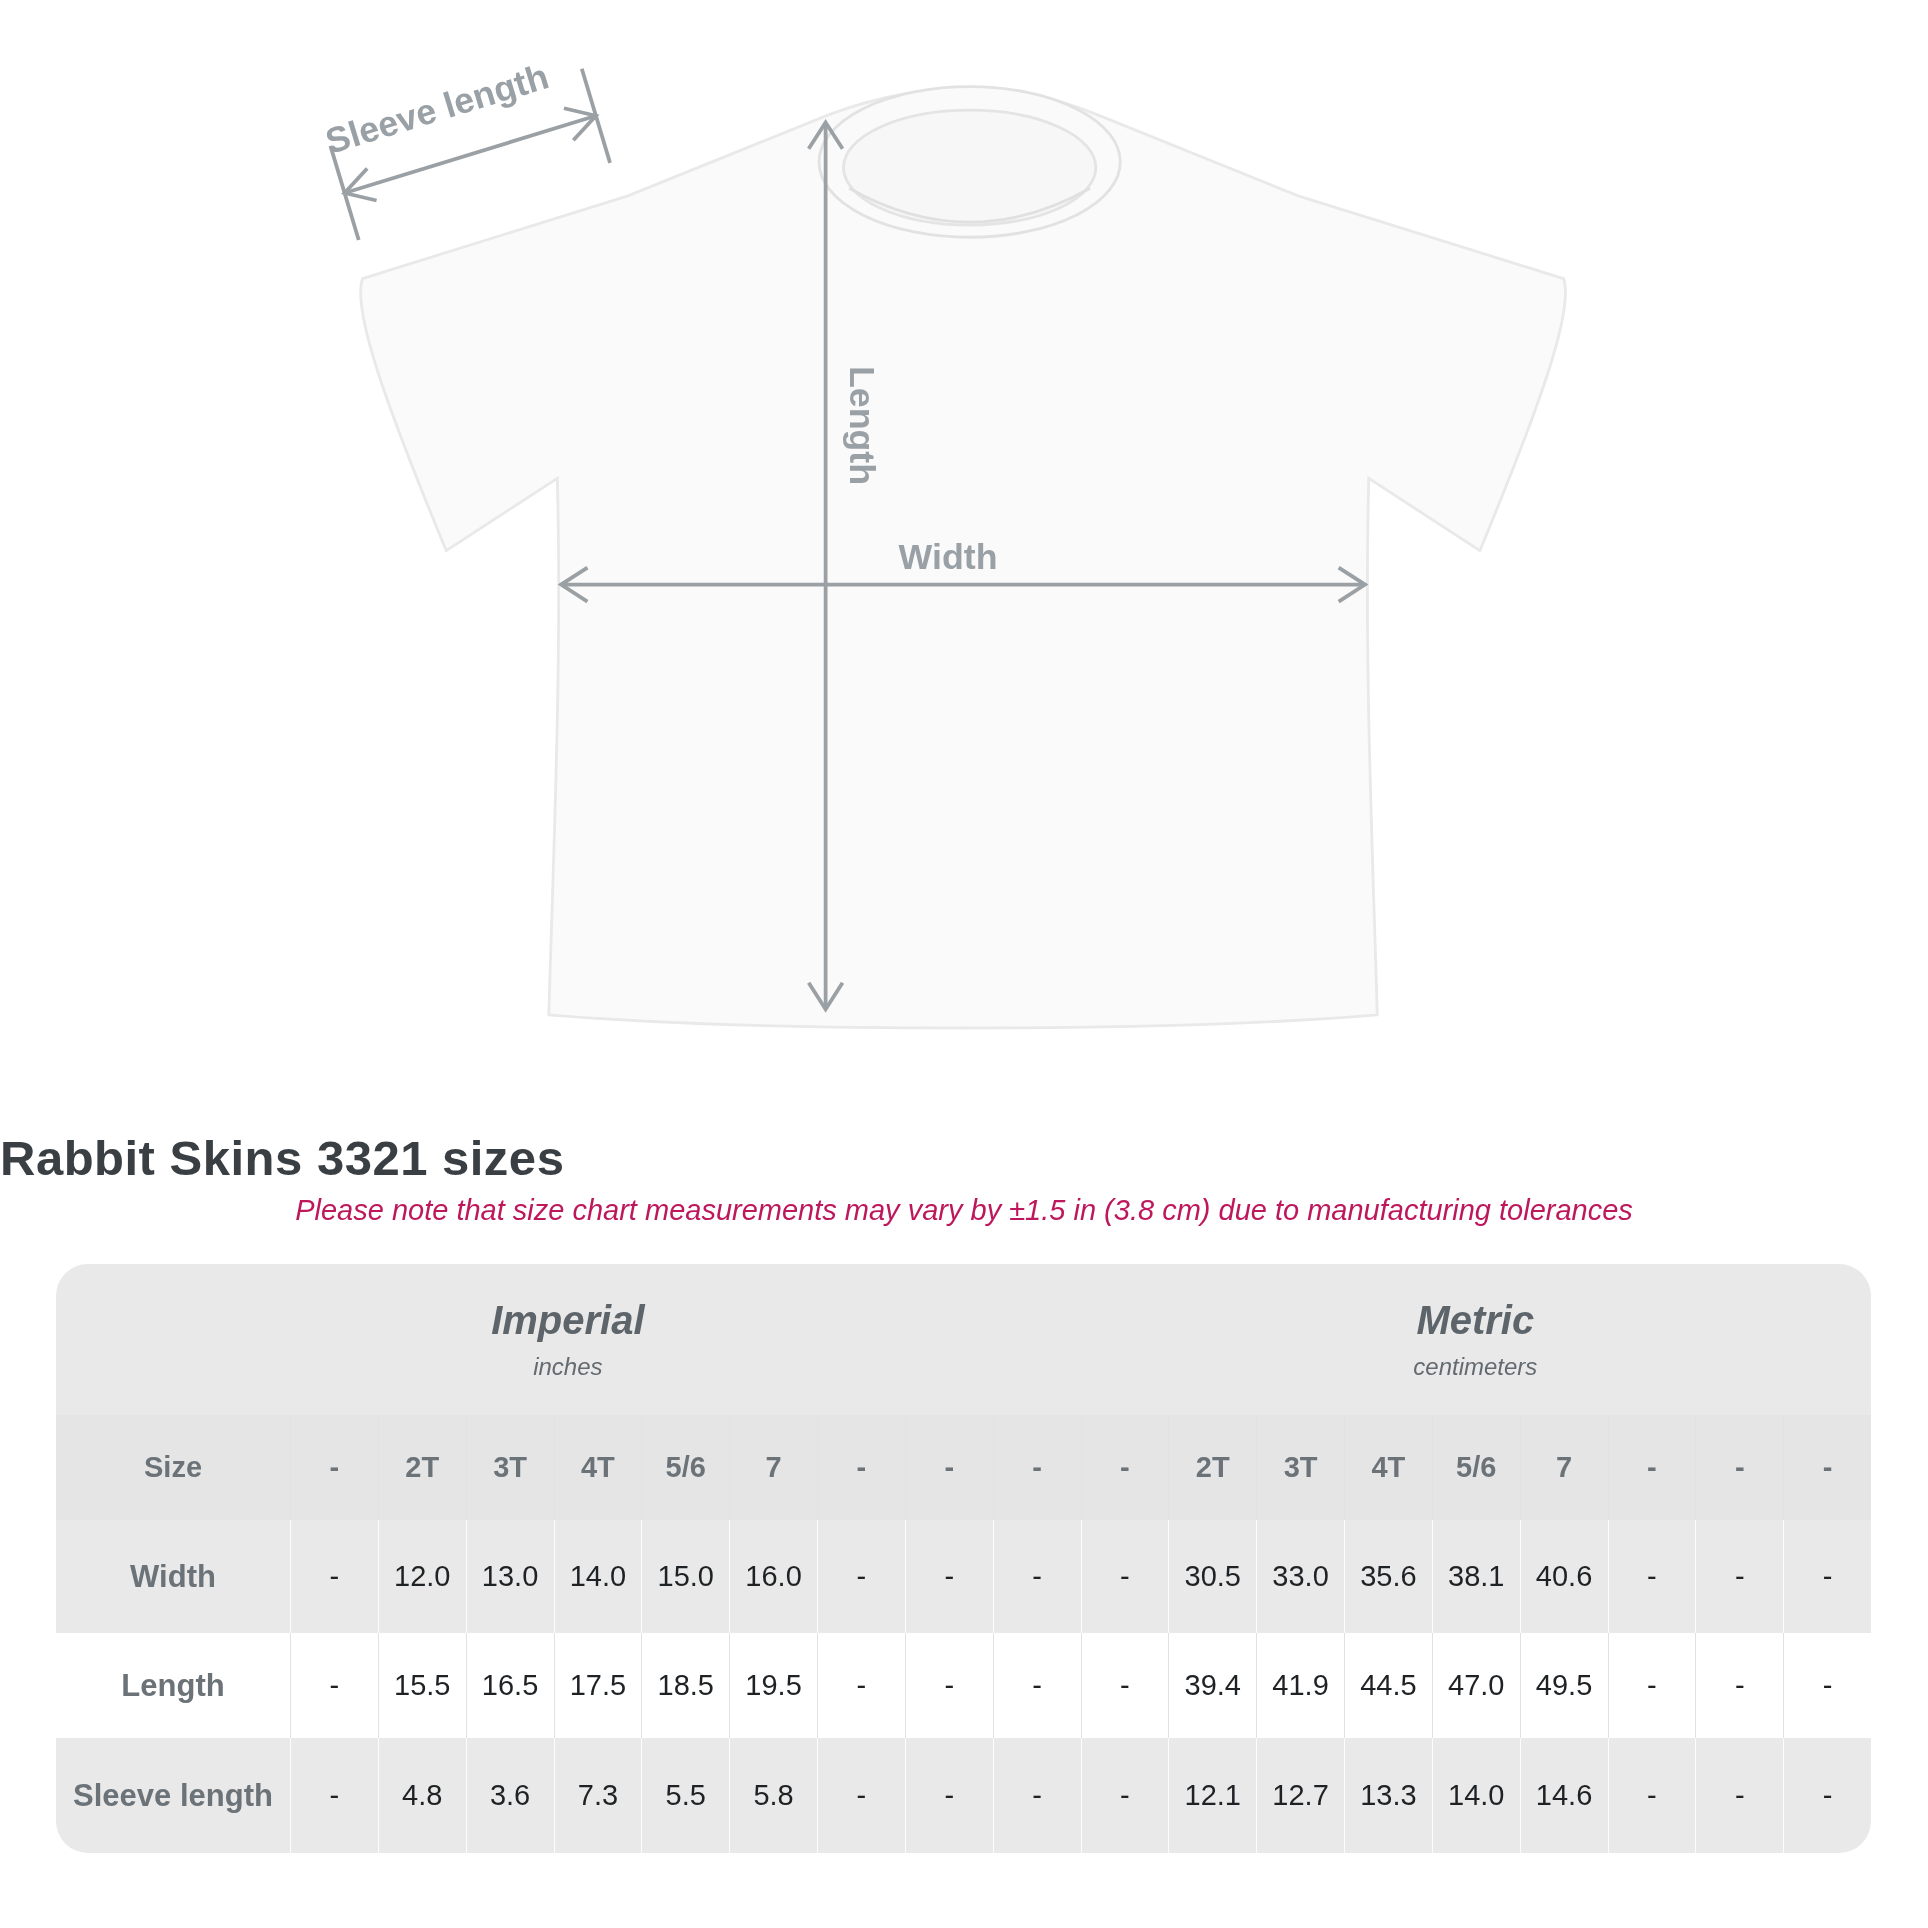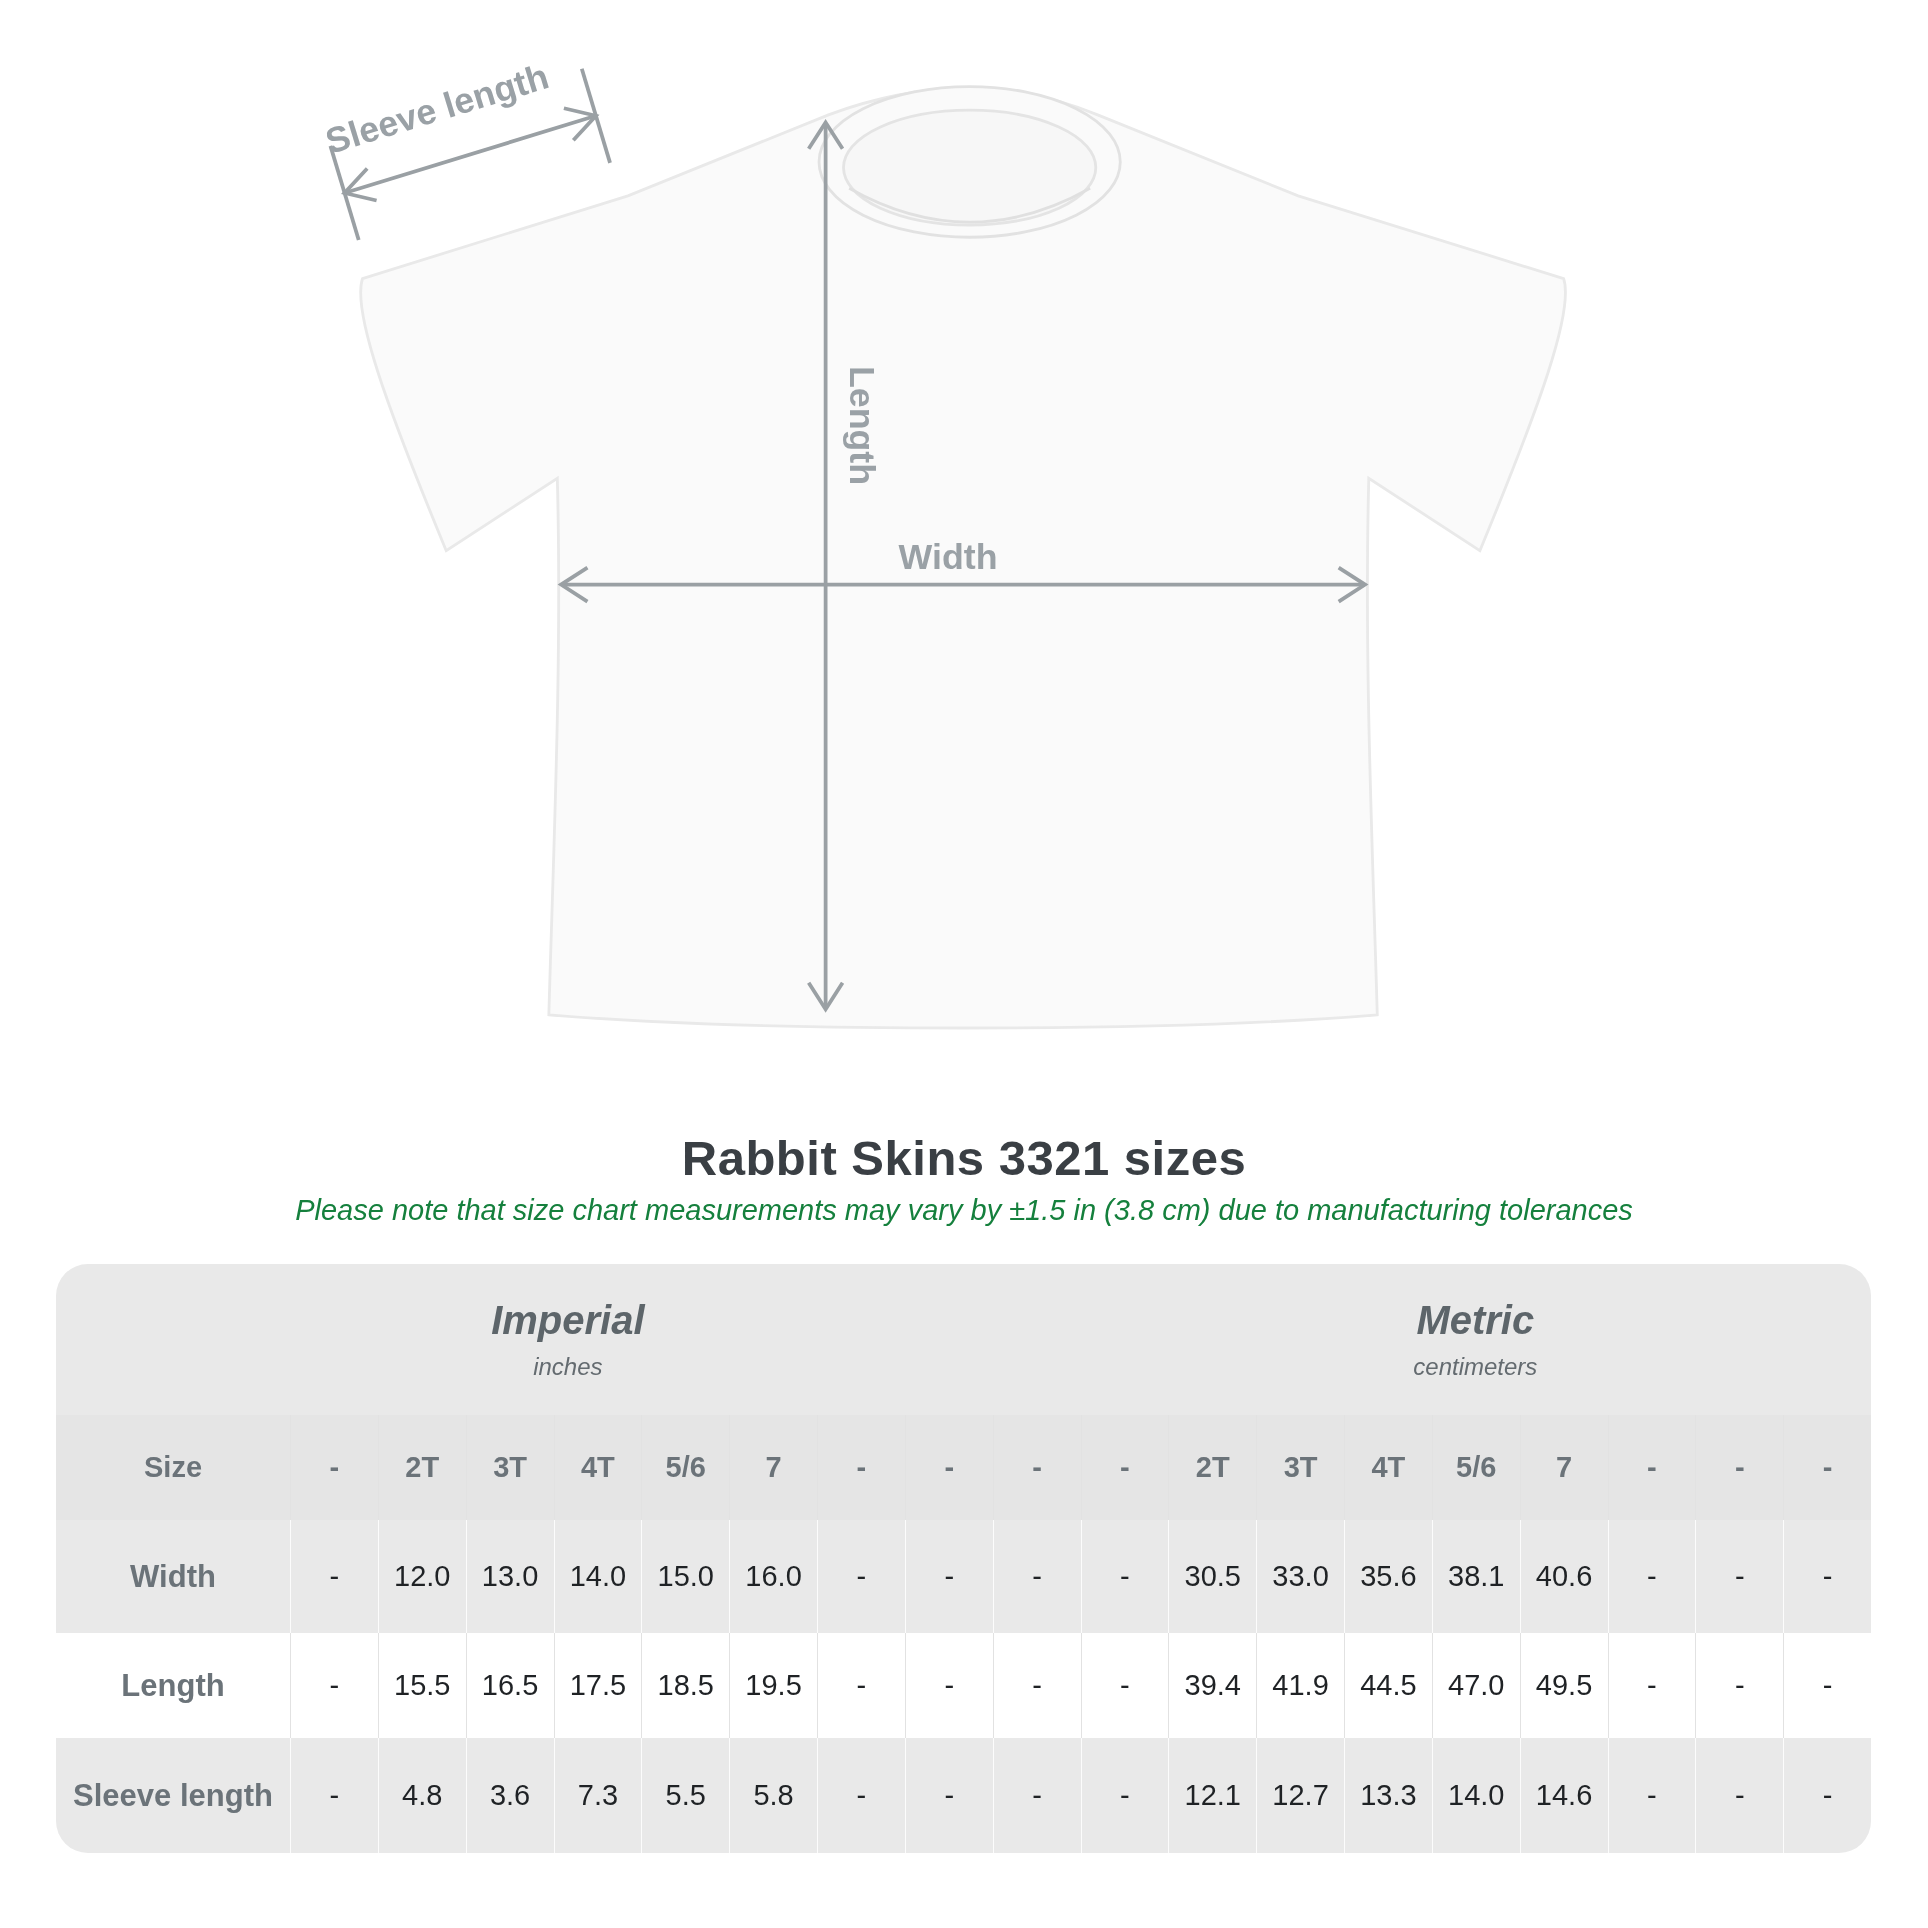--- a/index.html
+++ b/index.html
@@ -4,26 +4,26 @@
 <style>
   html,body{margin:0;padding:0;background:#ffffff;}
   .page{
     position:relative;width:1928px;height:1928px;background:#ffffff;overflow:hidden;
     font-family:"Liberation Sans", sans-serif;
   }
   
   .diagram{position:absolute;left:0;top:0;width:1928px;height:1092px;}
   
   .title{
-    position:absolute;left:0;top:1130px;width:1928px;text-align:center;
+    position:absolute;left:0;top:1130px;width:1928px;
     font-size:49px;font-weight:bold;color:#3a3f44;letter-spacing:0.5px;
   }
   .subtitle{
     position:absolute;left:0;top:1194px;width:1928px;text-align:center;
-    font-size:29px;font-style:italic;color:#15803d;
+    font-size:29px;font-style:italic;color:#be185d;
   }
   
   .table{
     position:absolute;left:56px;top:1264px;width:1815px;height:589px;
     border-radius:32px;overflow:hidden;
   }
   .banner{height:151px;background:#e9e9e9;display:flex;}
   .uhalf{display:flex;flex-direction:column;align-items:center;justify-content:center;gap:9.4px;}
   .uhalf.imperial{width:56.4%;}
   .uhalf.metric{width:43.6%;}

